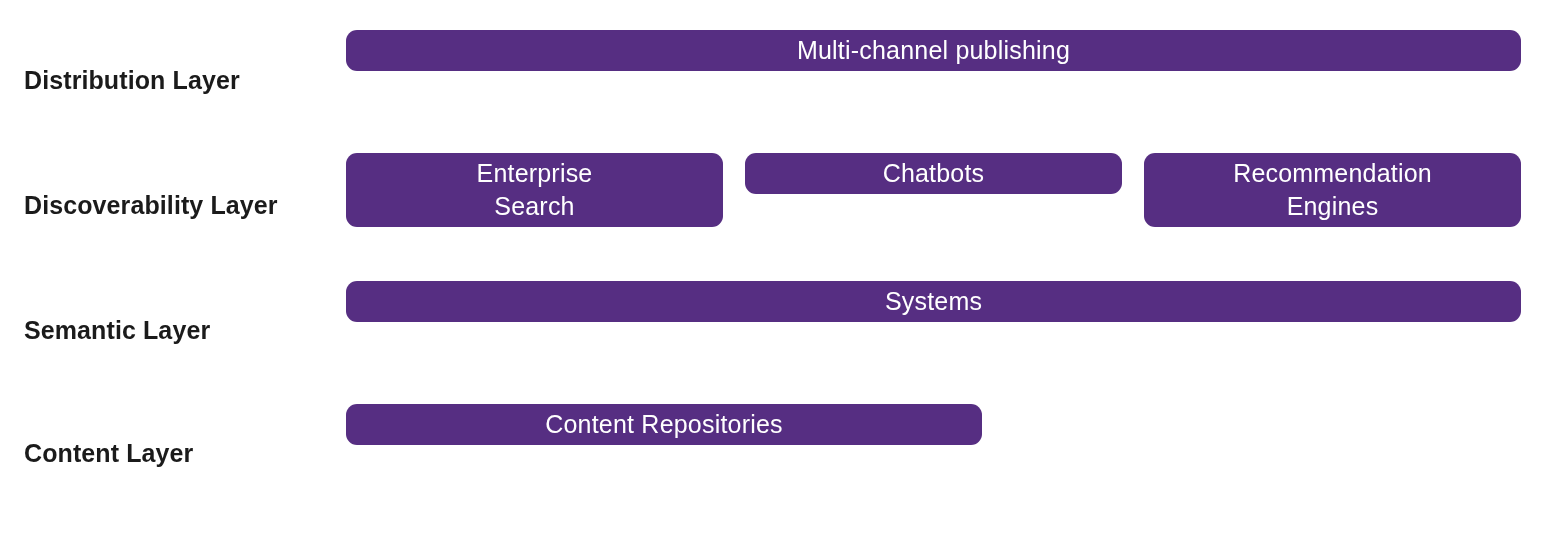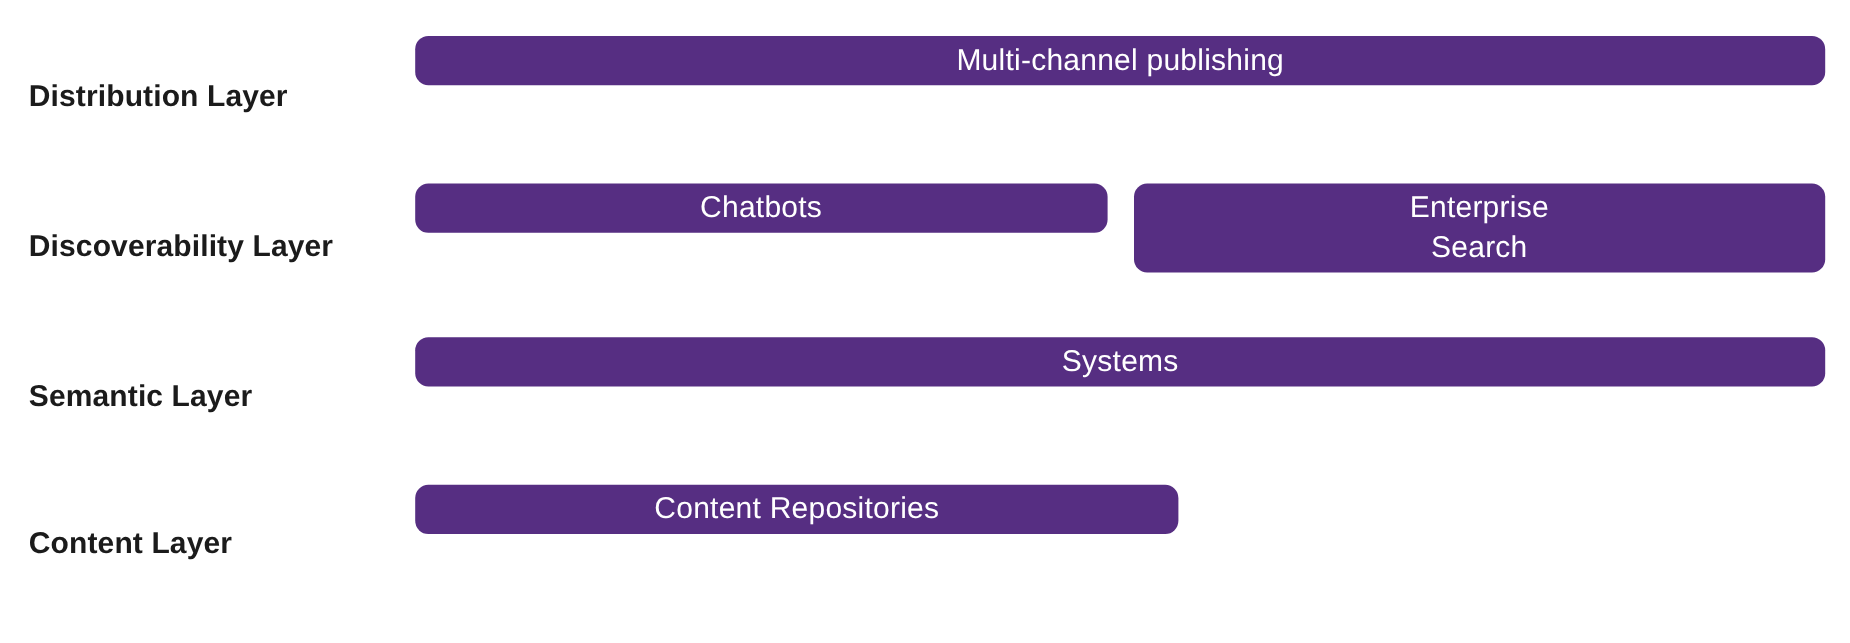--- a/index.html
+++ b/index.html
@@ -101,23 +101,25 @@
   <div class="layer-row" id="row-distribution">
     <div class="layer-label">Distribution Layer</div>
     <div class="boxes">
       <div class="node-box box-multi-channel-publishing">Multi-channel publishing</div>
     </div>
   </div>
 
   <div class="layer-row" id="row-discoverability">
     <div class="layer-label">Discoverability Layer</div>
     <div class="boxes">
-      <div class="node-box box-chatbots">Chatbots</div>
       <div class="node-box box-enterprise-search">Enterprise
 Search</div>
+      <div class="node-box box-chatbots">Chatbots</div>
+      <div class="node-box box-recommendation-engines">Recommendation
+Engines</div>
     </div>
   </div>
 
   <div class="layer-row" id="row-semantic">
     <div class="layer-label">Semantic Layer</div>
     <div class="boxes">
       <div class="node-box box-metadata">Systems</div>
     </div>
   </div>
 

